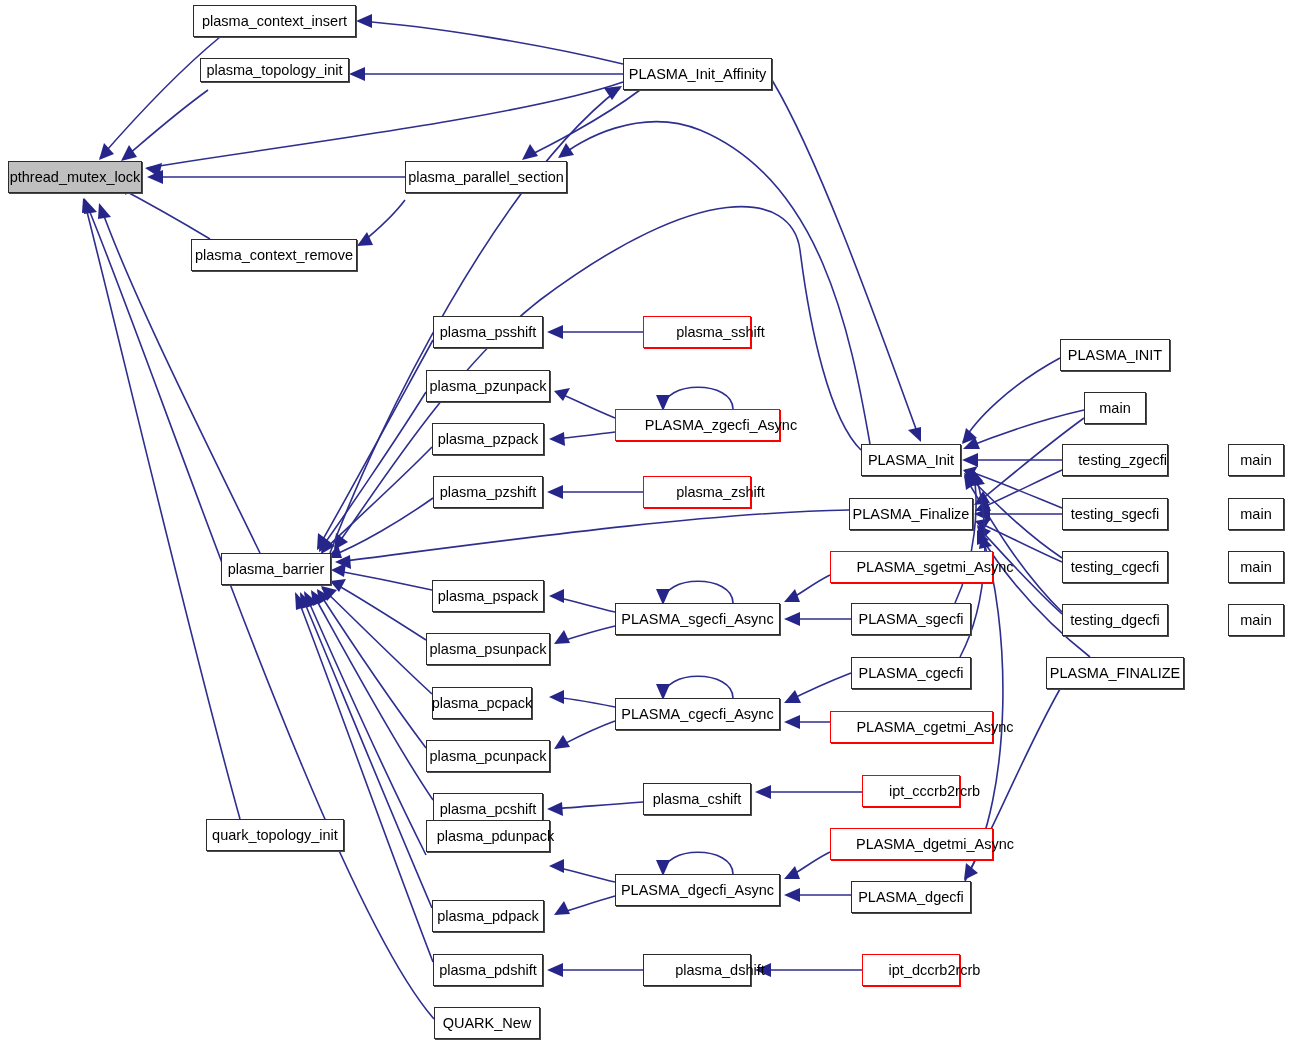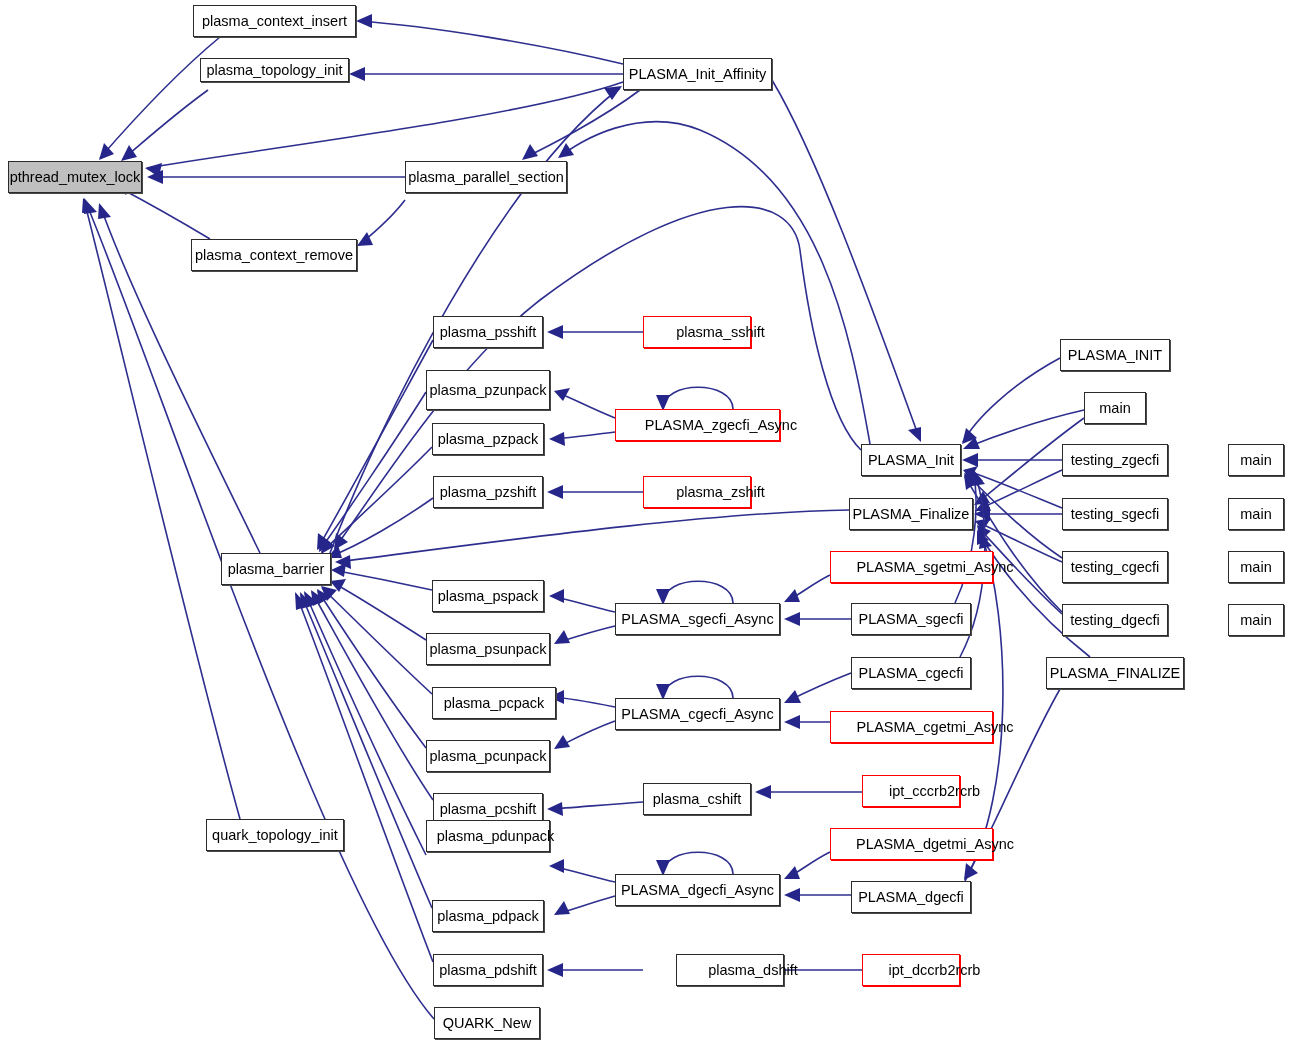--- a/index.html
+++ b/index.html
@@ -228,36 +228,36 @@
       </div>
       <div class="node" style="left: 221px; top: 553px; width: 110px; height: 32px;">
         <span class="node-label">plasma_barrier</span>
       </div>
       <div class="node" style="left: 206px; top: 819px; width: 138px; height: 32px;">
         <span class="node-label">quark_topology_init</span>
       </div>
       <div class="node" style="left: 433px; top: 316px; width: 110px; height: 32px;">
         <span class="node-label">plasma_psshift</span>
       </div>
-      <div class="node" style="left: 426px; top: 370px; width: 124px; height: 40px;">
+      <div class="node" style="left: 426px; top: 370px; width: 124px; height: 32px;">
         <span class="node-label">plasma_pzunpack</span>
       </div>
       <div class="node" style="left: 432px; top: 423px; width: 112px; height: 32px;">
         <span class="node-label">plasma_pzpack</span>
       </div>
       <div class="node" style="left: 433px; top: 476px; width: 110px; height: 32px;">
         <span class="node-label">plasma_pzshift</span>
       </div>
       <div class="node" style="left: 432px; top: 580px; width: 112px; height: 32px;">
         <span class="node-label">plasma_pspack</span>
       </div>
       <div class="node" style="left: 426px; top: 633px; width: 124px; height: 32px;">
         <span class="node-label">plasma_psunpack</span>
       </div>
-      <div class="node" style="left: 432px; top: 687px; width: 124px; height: 32px;">
+      <div class="node" style="left: 432px; top: 687px; width: 100px; height: 32px;">
         <span class="node-label">plasma_pcpack</span>
       </div>
       <div class="node" style="left: 426px; top: 740px; width: 124px; height: 32px;">
         <span class="node-label">plasma_pcunpack</span>
       </div>
       <div class="node" style="left: 433px; top: 793px; width: 110px; height: 32px;">
         <span class="node-label">plasma_pcshift</span>
       </div>
       <div class="node" style="left: 426px; top: 820px; width: 124px; height: 32px; padding-left: 15px;">
         <span class="node-label">plasma_pdunpack</span>
@@ -285,21 +285,21 @@
       </div>
       <div class="node" style="left: 615px; top: 698px; width: 165px; height: 32px; text-align: center;">
         <span class="node-label">PLASMA_cgecfi_Async</span>
       </div>
       <div class="node" style="left: 643px; top: 783px; width: 108px; height: 32px;">
         <span class="node-label">plasma_cshift</span>
       </div>
       <div class="node" style="left: 615px; top: 874px; width: 165px; height: 32px;">
         <span class="node-label">PLASMA_dgecfi_Async</span>
       </div>
-      <div class="node" style="left: 676px; top: 954px; width: 108px; height: 32px; padding-left: 46px;">
+      <div class="node" style="left: 643px; top: 954px; width: 108px; height: 32px; padding-left: 46px;">
         <span class="node-label">plasma_dshift</span>
       </div>
       <div class="node" style="left: 861px; top: 444px; width: 100px; height: 32px;">
         <span class="node-label">PLASMA_Init</span>
       </div>
       <div class="node" style="left: 849px; top: 498px; width: 124px; height: 32px;">
         <span class="node-label">PLASMA_Finalize</span>
       </div>
       <div class="node red" style="left: 830px; top: 551px; width: 163px; height: 32px;">
         <span class="node-label">PLASMA_sgetmi_Async</span>
@@ -324,21 +324,21 @@
       </div>
       <div class="node red" style="left: 862px; top: 954px; width: 98px; height: 32px;">
         <span class="node-label">ipt_dccrb2rcrb</span>
       </div>
       <div class="node" style="left: 1060px; top: 339px; width: 110px; height: 32px;">
         <span class="node-label">PLASMA_INIT</span>
       </div>
       <div class="node" style="left: 1084px; top: 392px; width: 62px; height: 32px;">
         <span class="node-label">main</span>
       </div>
-      <div class="node" style="left: 1062px; top: 444px; width: 106px; height: 32px;">
+      <div class="node" style="left: 1062px; top: 444px; width: 106px; height: 32px; justify-content: flex-end;">
         <span class="node-label">testing_zgecfi</span>
       </div>
       <div class="node" style="left: 1062px; top: 498px; width: 106px; height: 32px;">
         <span class="node-label">testing_sgecfi</span>
       </div>
       <div class="node" style="left: 1062px; top: 551px; width: 106px; height: 32px;">
         <span class="node-label">testing_cgecfi</span>
       </div>
       <div class="node" style="left: 1062px; top: 604px; width: 106px; height: 32px;">
         <span class="node-label">testing_dgecfi</span>

